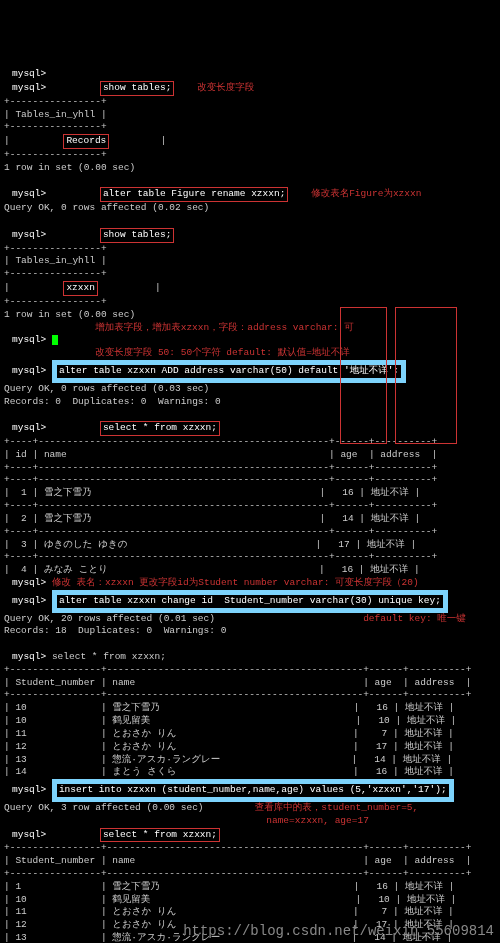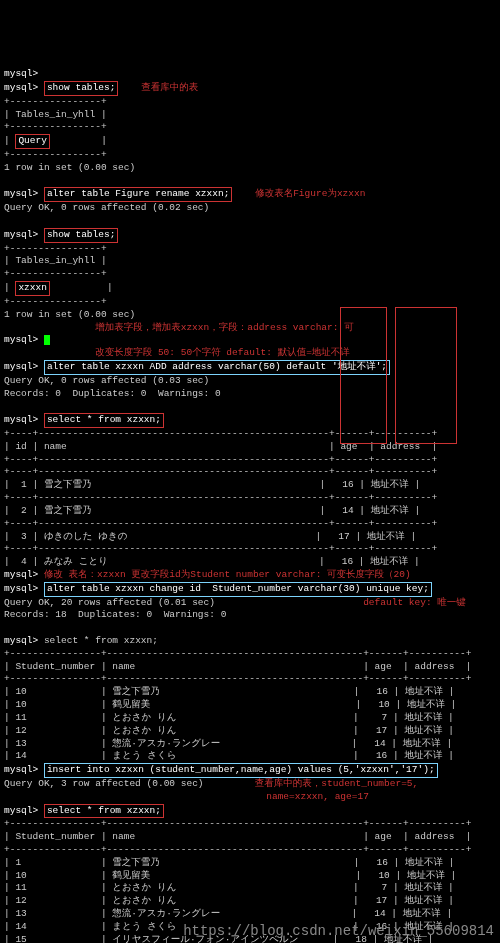--- a/index.html
+++ b/index.html
@@ -6,55 +6,56 @@
     margin: 0;
     padding: 4px;
     background: #000;
     color: #ccc;
     font-family: "Consolas", "Courier New", monospace;
     font-size: 9.5px;
     line-height: 1.35;
     width: 492px;
     white-space: pre;
   }
-  .prompt { color: #fff; }
+  .prompt { color: #fff; margin-left: 8px; }
   .cursor { display:inline-block; width:6px; height:10px; background:#0f0; vertical-align:middle; }
   .red-note { color: #c33; }
   .red-box {
     display: inline-block;
     border: 1px solid #c33;
     padding: 0 2px;
     color: #fff;
+    margin-left: 48px;
   }
   .red-box-wide {
     display: inline-block;
-    border: 1px solid #7dd3fc;
+    border: 5px solid #7dd3fc;
     padding: 0 2px;
     color: #fff;
   }
   .url { position: fixed; bottom: 2px; right: 6px; color:#888; font-size:14px; }
   .tbl { color:#ccc; }
   .annot-col {
     position: absolute;
     border: 1px solid #c33;
     pointer-events: none;
   }
 </style>
 </head>
 <body>
 
 
 
 <div class="tbl">
 <span class="prompt">mysql&gt;</span>
-<span class="prompt">mysql&gt;</span> <span class="red-box">show tables;</span>    <span class="red-note">查看库中的表</span>
+<span class="prompt">mysql&gt;</span> <span class="red-box">show tables;</span>    <span class="red-note">改变长度字段</span>
 +----------------+
 | <span>Tables_in_yhll</span> |
 +----------------+
-| <span class="red-box">Query</span>         |
+| <span class="red-box">Records</span>         |
 +----------------+
 <span>1 row in set (0.00 sec)</span>
 
 <span class="prompt">mysql&gt;</span> <span class="red-box">alter table Figure rename xzxxn;</span>    <span class="red-note">修改表名Figure为xzxxn</span>
 <span>Query OK, 0 rows affected (0.02 sec)</span>
 
 <span class="prompt">mysql&gt;</span> <span class="red-box">show tables;</span>
 +----------------+
 | <span>Tables_in_yhll</span> |
 +----------------+

